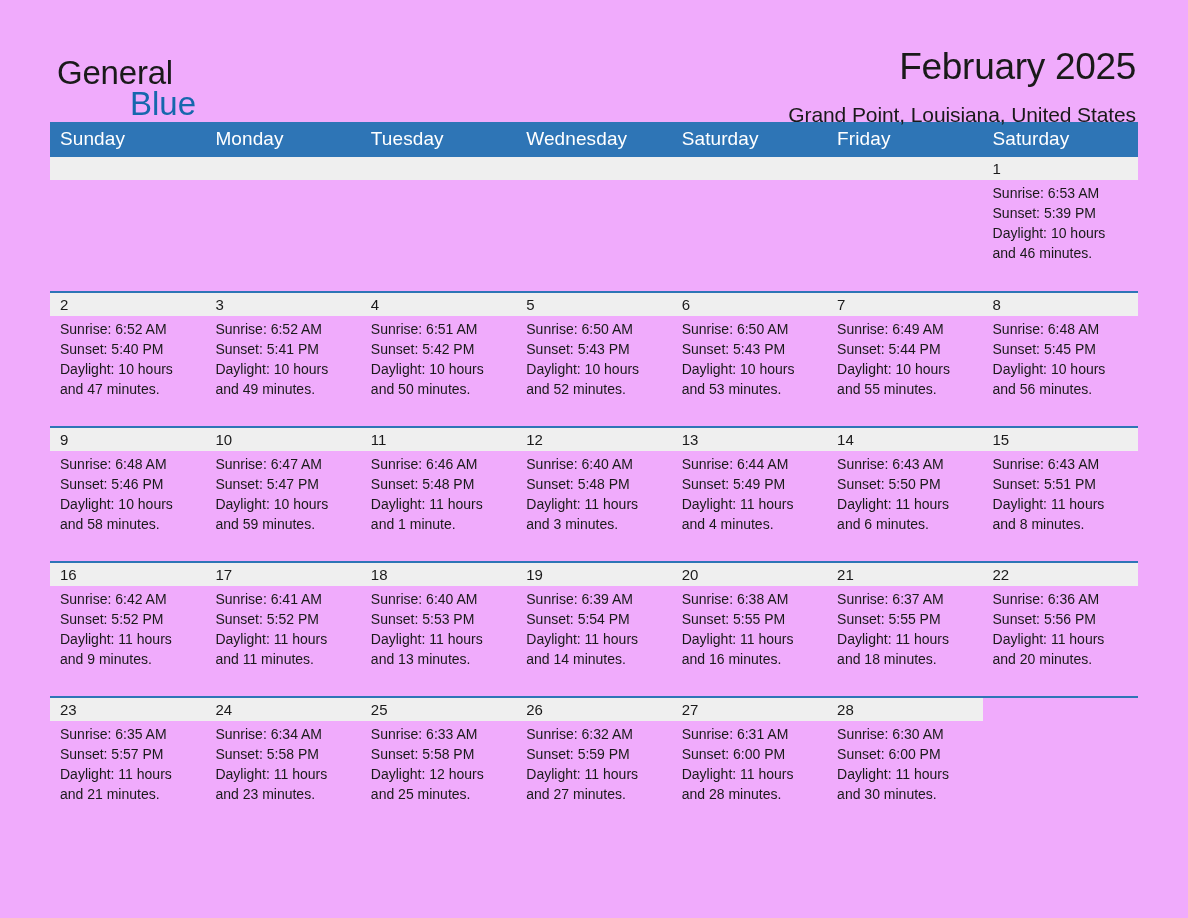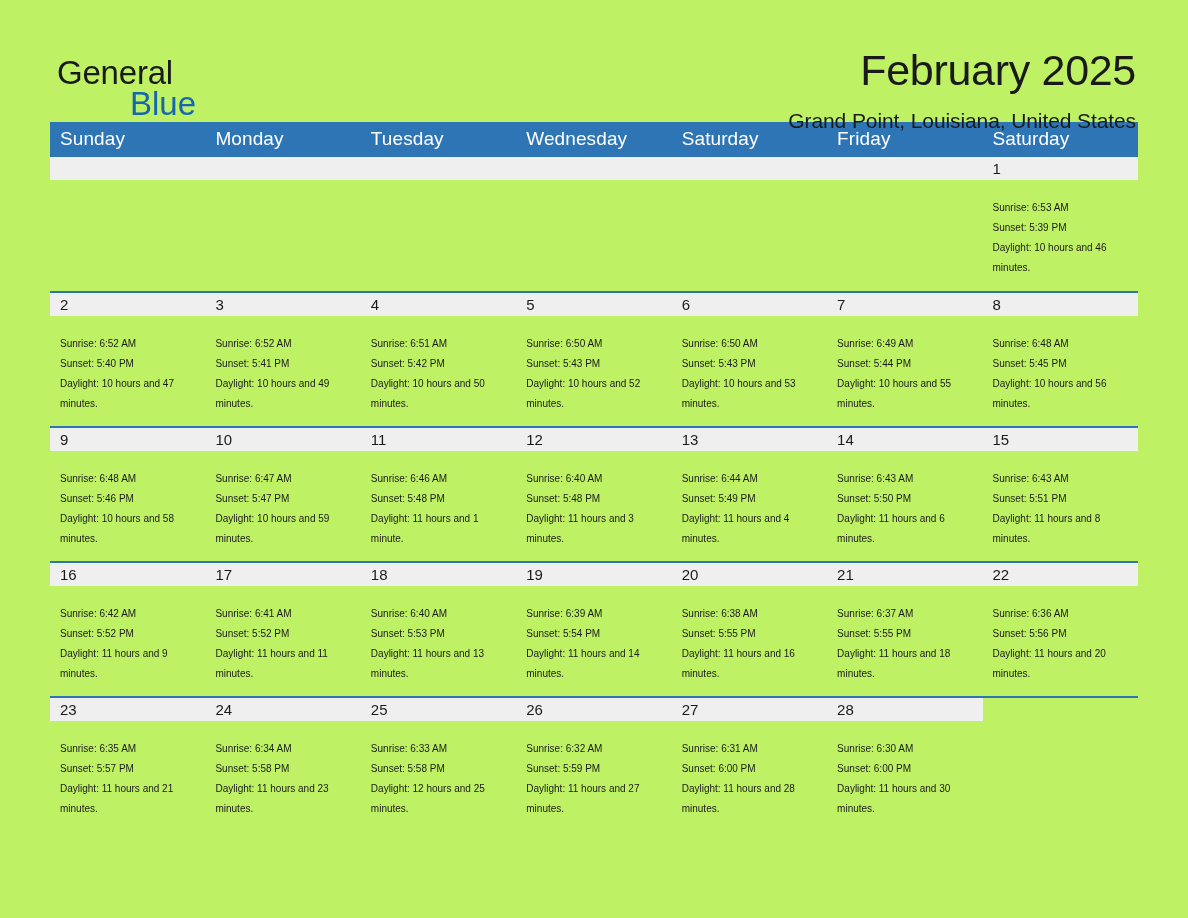--- a/index.html
+++ b/index.html
@@ -7,21 +7,21 @@
     width: 1188px;
     height: 918px;
     background: #ffffff;
     font-family: "Liberation Sans", sans-serif;
     -webkit-font-smoothing: antialiased;
   }
   .page {
     position: relative;
     width: 1188px;
     height: 918px;
-    background: #bef264;
+    background: #f0abfc;
     overflow: hidden;
   }
 
   
   .top {
     display: flex;
     align-items: flex-start;
     justify-content: space-between;
     padding: 48px 52px 0 57px;
     height: 110px;
@@ -61,21 +61,21 @@
     font-size: 33px;
     color: #1667ad;
     font-weight: 400;
   }
 
   .titles {
     text-align: right;
     padding-top: 0px;
   }
   .cal-title {
-    font-size: 43px;
+    font-size: 37px;
     font-weight: 400;
     color: #1a1a1a;
     line-height: 1.05;
     letter-spacing: -0.3px;
   }
   .cal-sub {
     margin-top: 16px;
     font-size: 21px;
     font-weight: 400;
     color: #1a1a1a;
@@ -115,24 +115,23 @@
     height: 23px;
     font-size: 15px;
     color: #1a1a1a;
     padding: 3px 0 0 10px;
     line-height: 18px;
   }
   td.empty .daynum { background: #efefef; }
   td.blank .daynum { background: transparent; }
   .info {
     padding: 3px 8px 0 10px;
-    font-size: 10px;
+    font-size: 14px;
     line-height: 20px;
     color: #1a1a1a;
-    margin-top: 15px;
   }
   .info div { white-space: nowrap; }
   .info .wrapline { white-space: normal; }
 </style>
 </head>
 <body>
 
 <div class="page">
 
   <div class="top">

